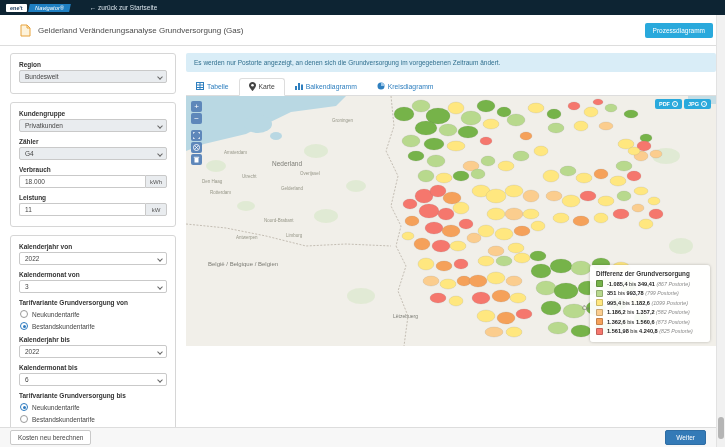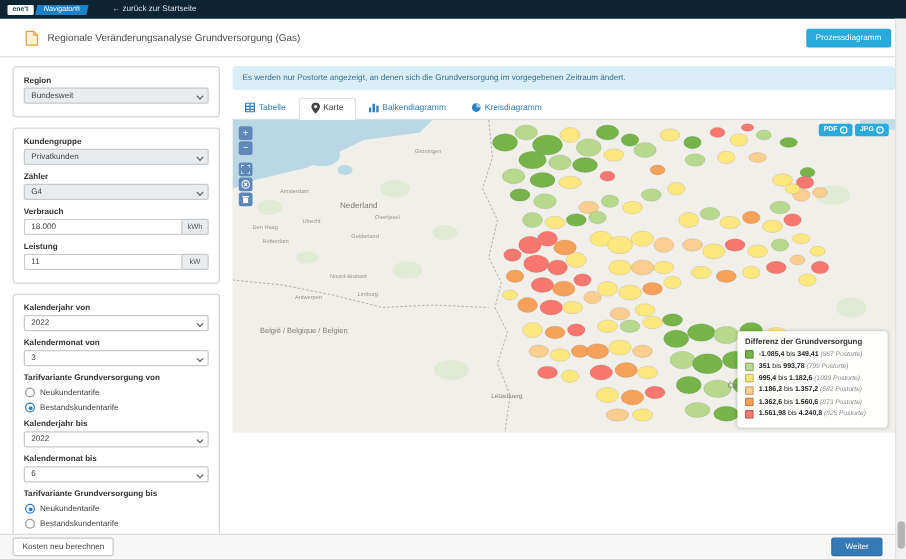--- a/index.html
+++ b/index.html
@@ -117,21 +117,21 @@
     <span class="brand-box">ene't</span>
     <span class="product-badge"><span>Navigator®</span></span>
     <span class="back-link">← zurück zur Startseite</span>
   </div>
 
   <div class="page-header">
     <svg class="doc-icon" viewBox="0 0 11 13">
       <path d="M1 1 h6 l3 3 v8 h-9 z" fill="#fdf3dc" stroke="#e8a33d" stroke-width="1"></path>
       <path d="M7 1 v3 h3" fill="none" stroke="#e8a33d" stroke-width="1"></path>
     </svg>
-    <span class="page-title">Regionale Veränderungsanalyse Grundversorgung (Gas)</span>
+    <span class="page-title">Gelderland Veränderungsanalyse Grundversorgung (Gas)</span>
     <button class="process-btn">Prozessdiagramm</button>
   </div>
 
   <div class="sidebar">
     <div class="panel">
       <div class="field">
         <span class="f-label">Region</span>
         <div class="sel gray">
           <span>Bundesweit</span>
           <span class="caret"></span>

